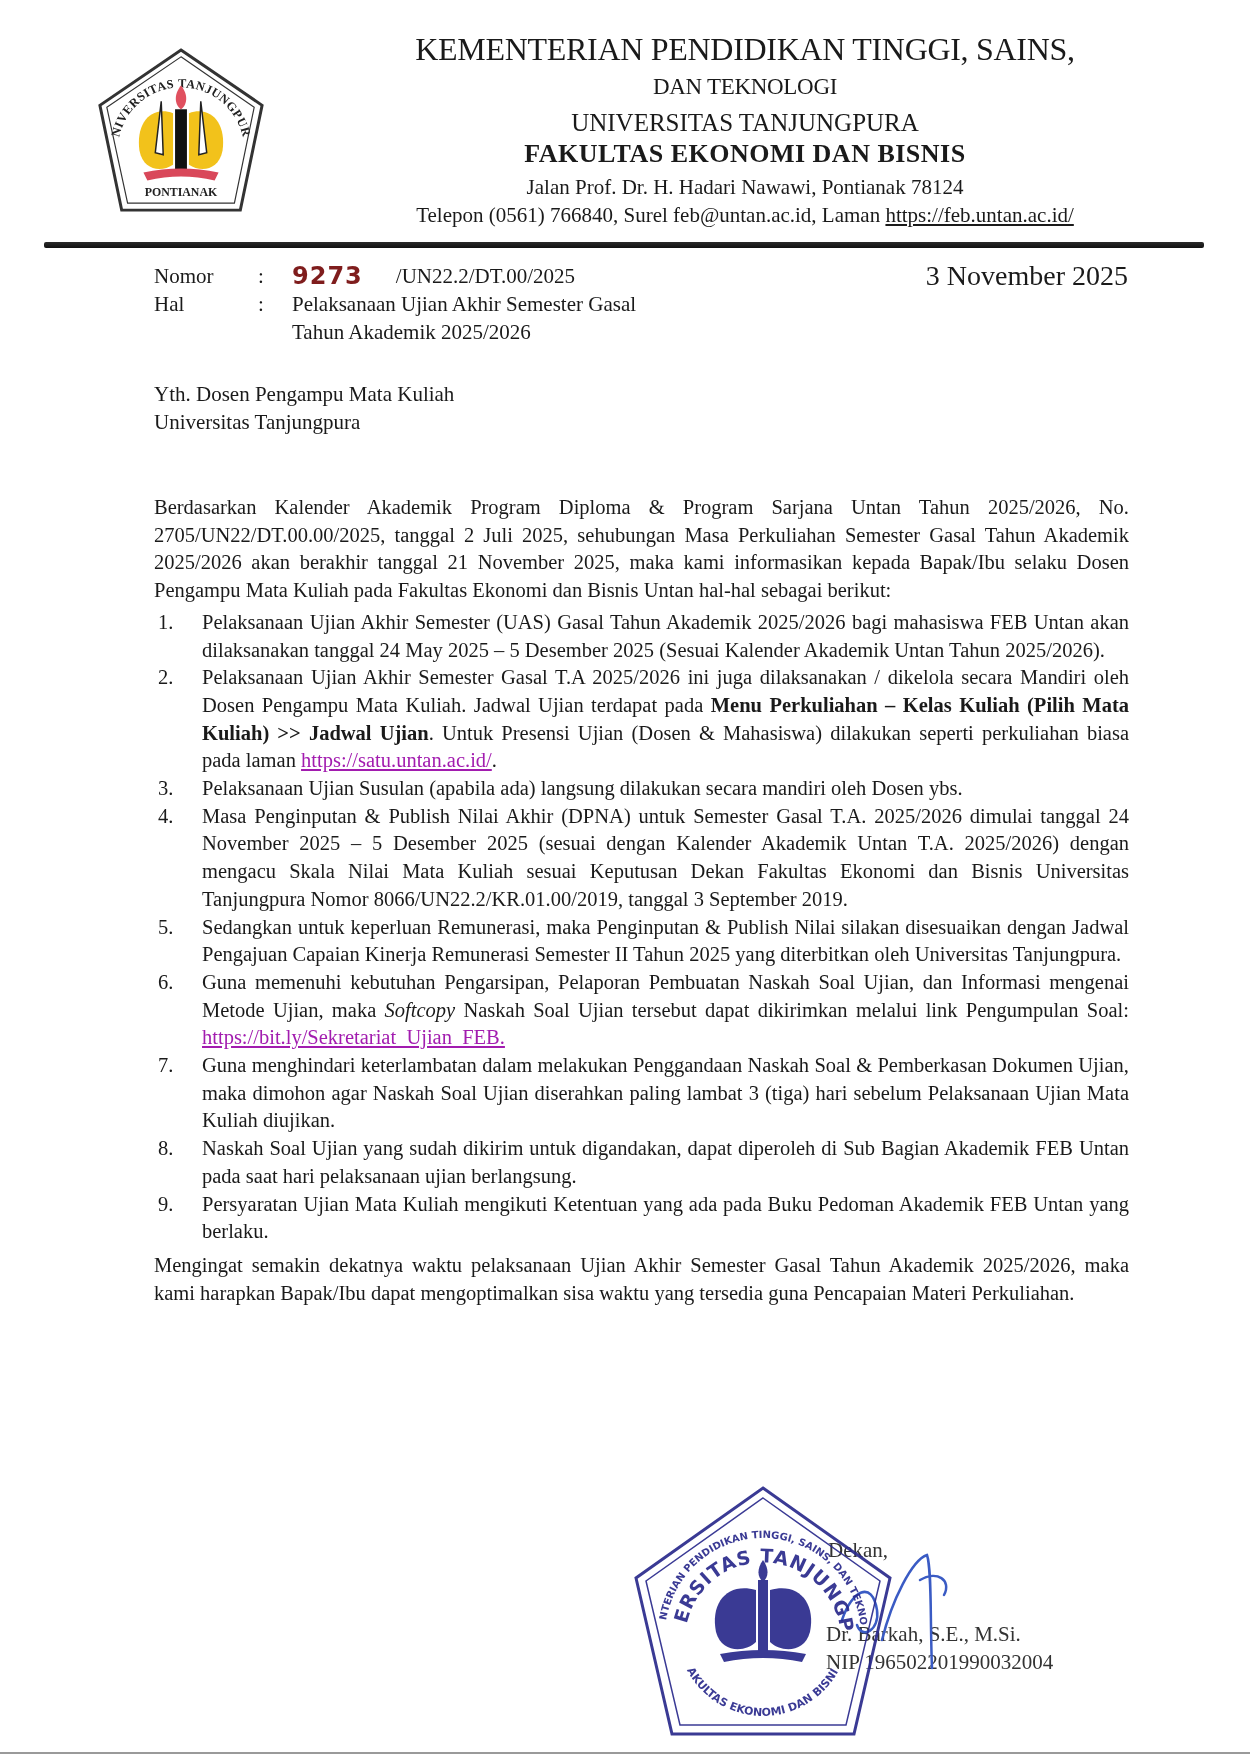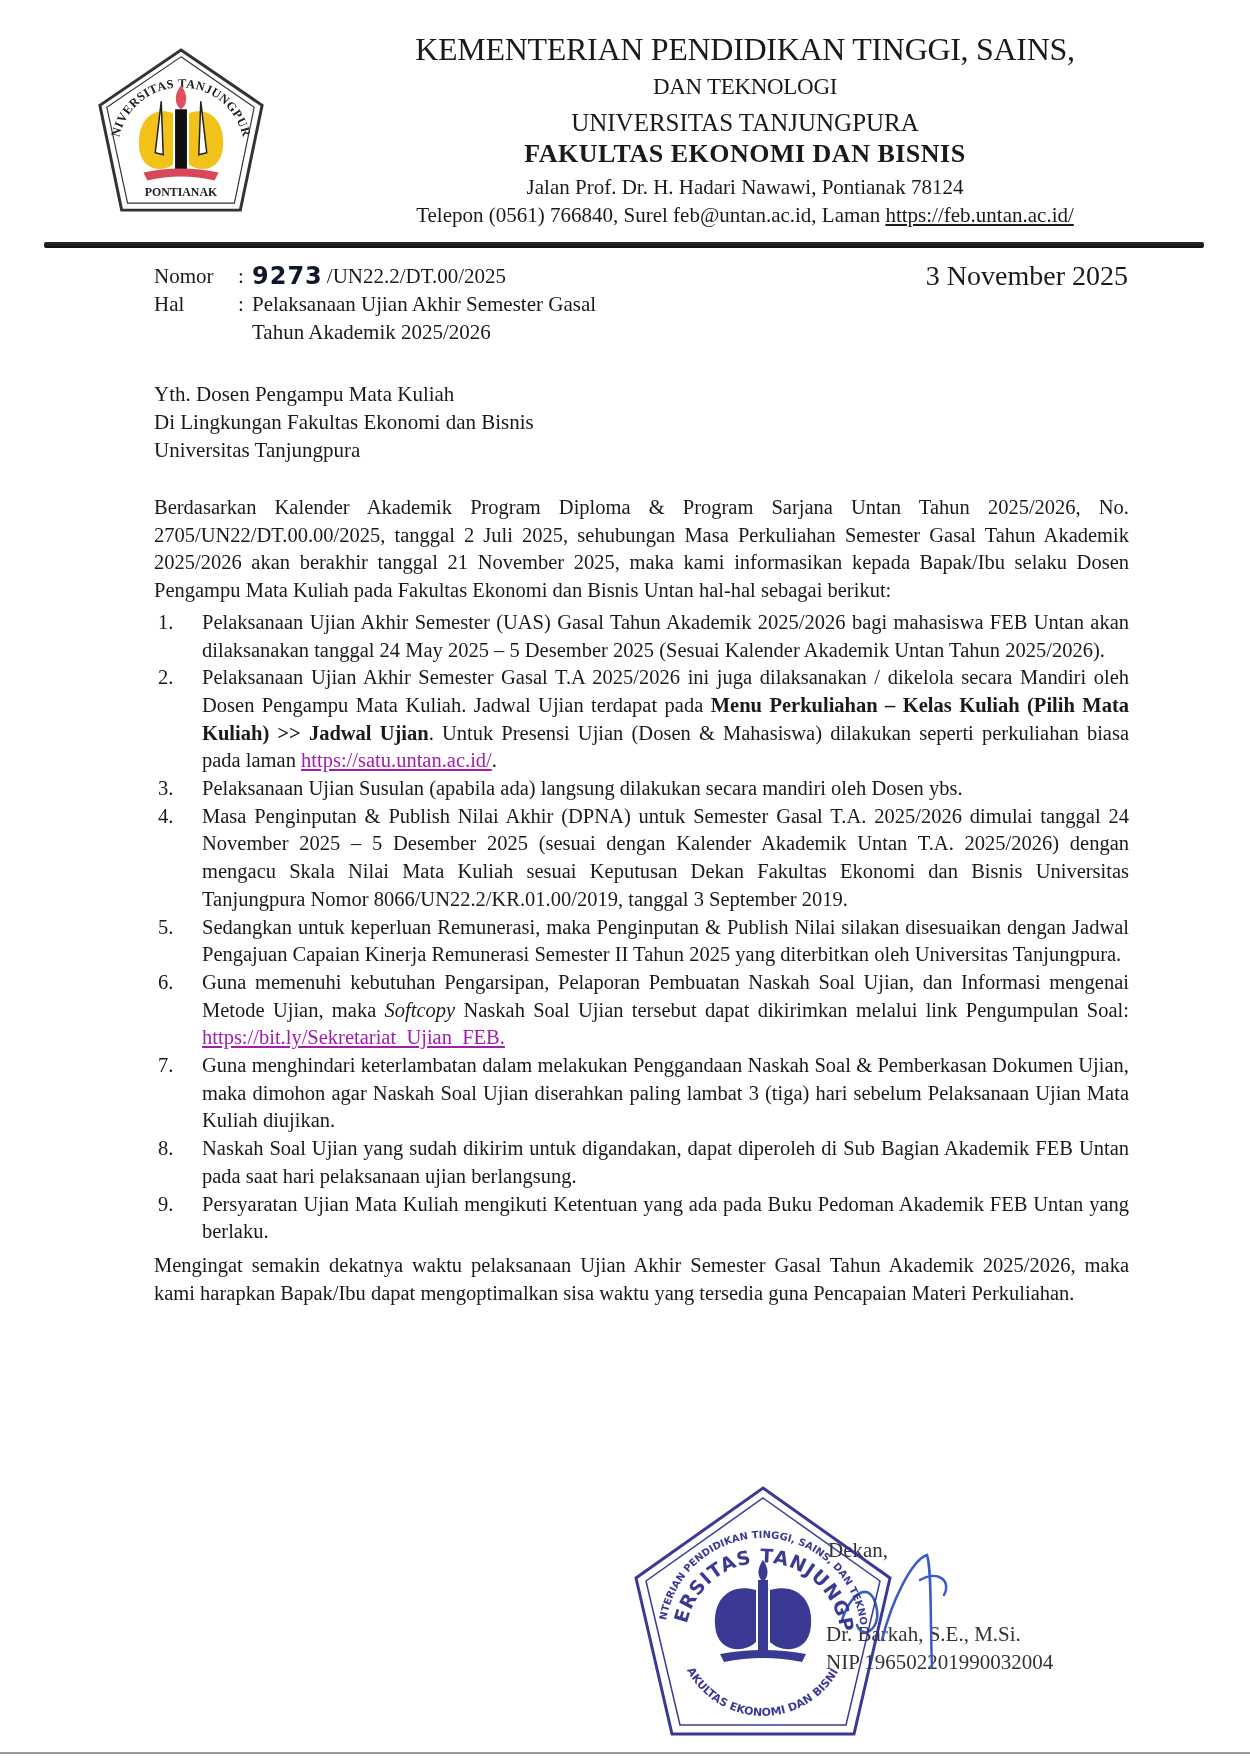--- a/index.html
+++ b/index.html
@@ -15,25 +15,25 @@
   .kop .l3 { font-size: 25px; line-height: 30px; margin-top: 2px; }
   .kop .l4 { font-size: 26px; line-height: 32px; font-weight: bold; letter-spacing: 0.5px; }
   .kop .l5 { font-size: 21px; line-height: 28px; margin-top: 3px; }
   .kop .l6 { font-size: 21px; line-height: 28px; }
   .kop a { color: #1a1a1a; text-decoration: underline; }
   .rule { position: absolute; left: 44px; top: 242px; width: 1160px; height: 6px;
           background: linear-gradient(#2b2b2b, #111); border-radius: 2px; }
 
   
   .meta { position: absolute; left: 154px; top: 262px; font-size: 21px; line-height: 28px; }
-  .meta .row { display: flex; }
+  .meta .row { display: flex; gap: 20px; }
   .meta .k { width: 84px; }
   .meta .colon { width: 14px; }
   .nomor-hand { font-family: "DejaVu Sans", sans-serif; font-weight: bold; font-size: 24px;
-                letter-spacing: 1px; color: #0f172a; margin-right: 4px; }
+                letter-spacing: 1px; color: #7f1d1d; margin-right: 13px; }
   .date { position: absolute; right: 122px; top: 262px; font-size: 28px; line-height: 28px; }
 
   .addressee { position: absolute; left: 154px; top: 380px; font-size: 21px; line-height: 28px; }
 
   
   .body { position: absolute; left: 154px; top: 494px; width: 975px; font-size: 20.5px;
           line-height: 27.7px; text-align: justify; }
   .body p { margin: 0; }
   .list { margin: 4px 0 0 0; padding: 0; list-style: none; }
   .list li { display: flex; }
@@ -107,21 +107,20 @@
     <div class="row">
       <span class="k"></span>
       <span class="colon"></span>
       <span>Tahun Akademik 2025/2026</span>
     </div>
   </div>
   <div class="date">3 November 2025</div>
 
   <div class="addressee">
     <div>Yth. Dosen Pengampu Mata Kuliah</div>
-    <div>Di Lingkungan Fakultas Ekonomi dan Bisnis</div>
     <div>Universitas Tanjungpura</div>
   </div>
 
   <div class="body">
     <p>Berdasarkan Kalender Akademik Program Diploma &amp; Program Sarjana Untan Tahun 2025/2026, No. 2705/UN22/DT.00.00/2025, tanggal 2 Juli 2025, sehubungan Masa Perkuliahan Semester Gasal Tahun Akademik 2025/2026 akan berakhir tanggal 21 November 2025, maka kami informasikan kepada Bapak/Ibu selaku Dosen Pengampu Mata Kuliah pada Fakultas Ekonomi dan Bisnis Untan hal-hal sebagai berikut:</p>
     <ul class="list">
       <li>
         <span class="num">1.</span>
         <span class="txt">Pelaksanaan Ujian Akhir Semester (UAS) Gasal Tahun Akademik 2025/2026 bagi mahasiswa FEB Untan akan dilaksanakan tanggal 24 May 2025 – 5 Desember 2025 (Sesuai Kalender Akademik Untan Tahun 2025/2026).</span>
       </li>

